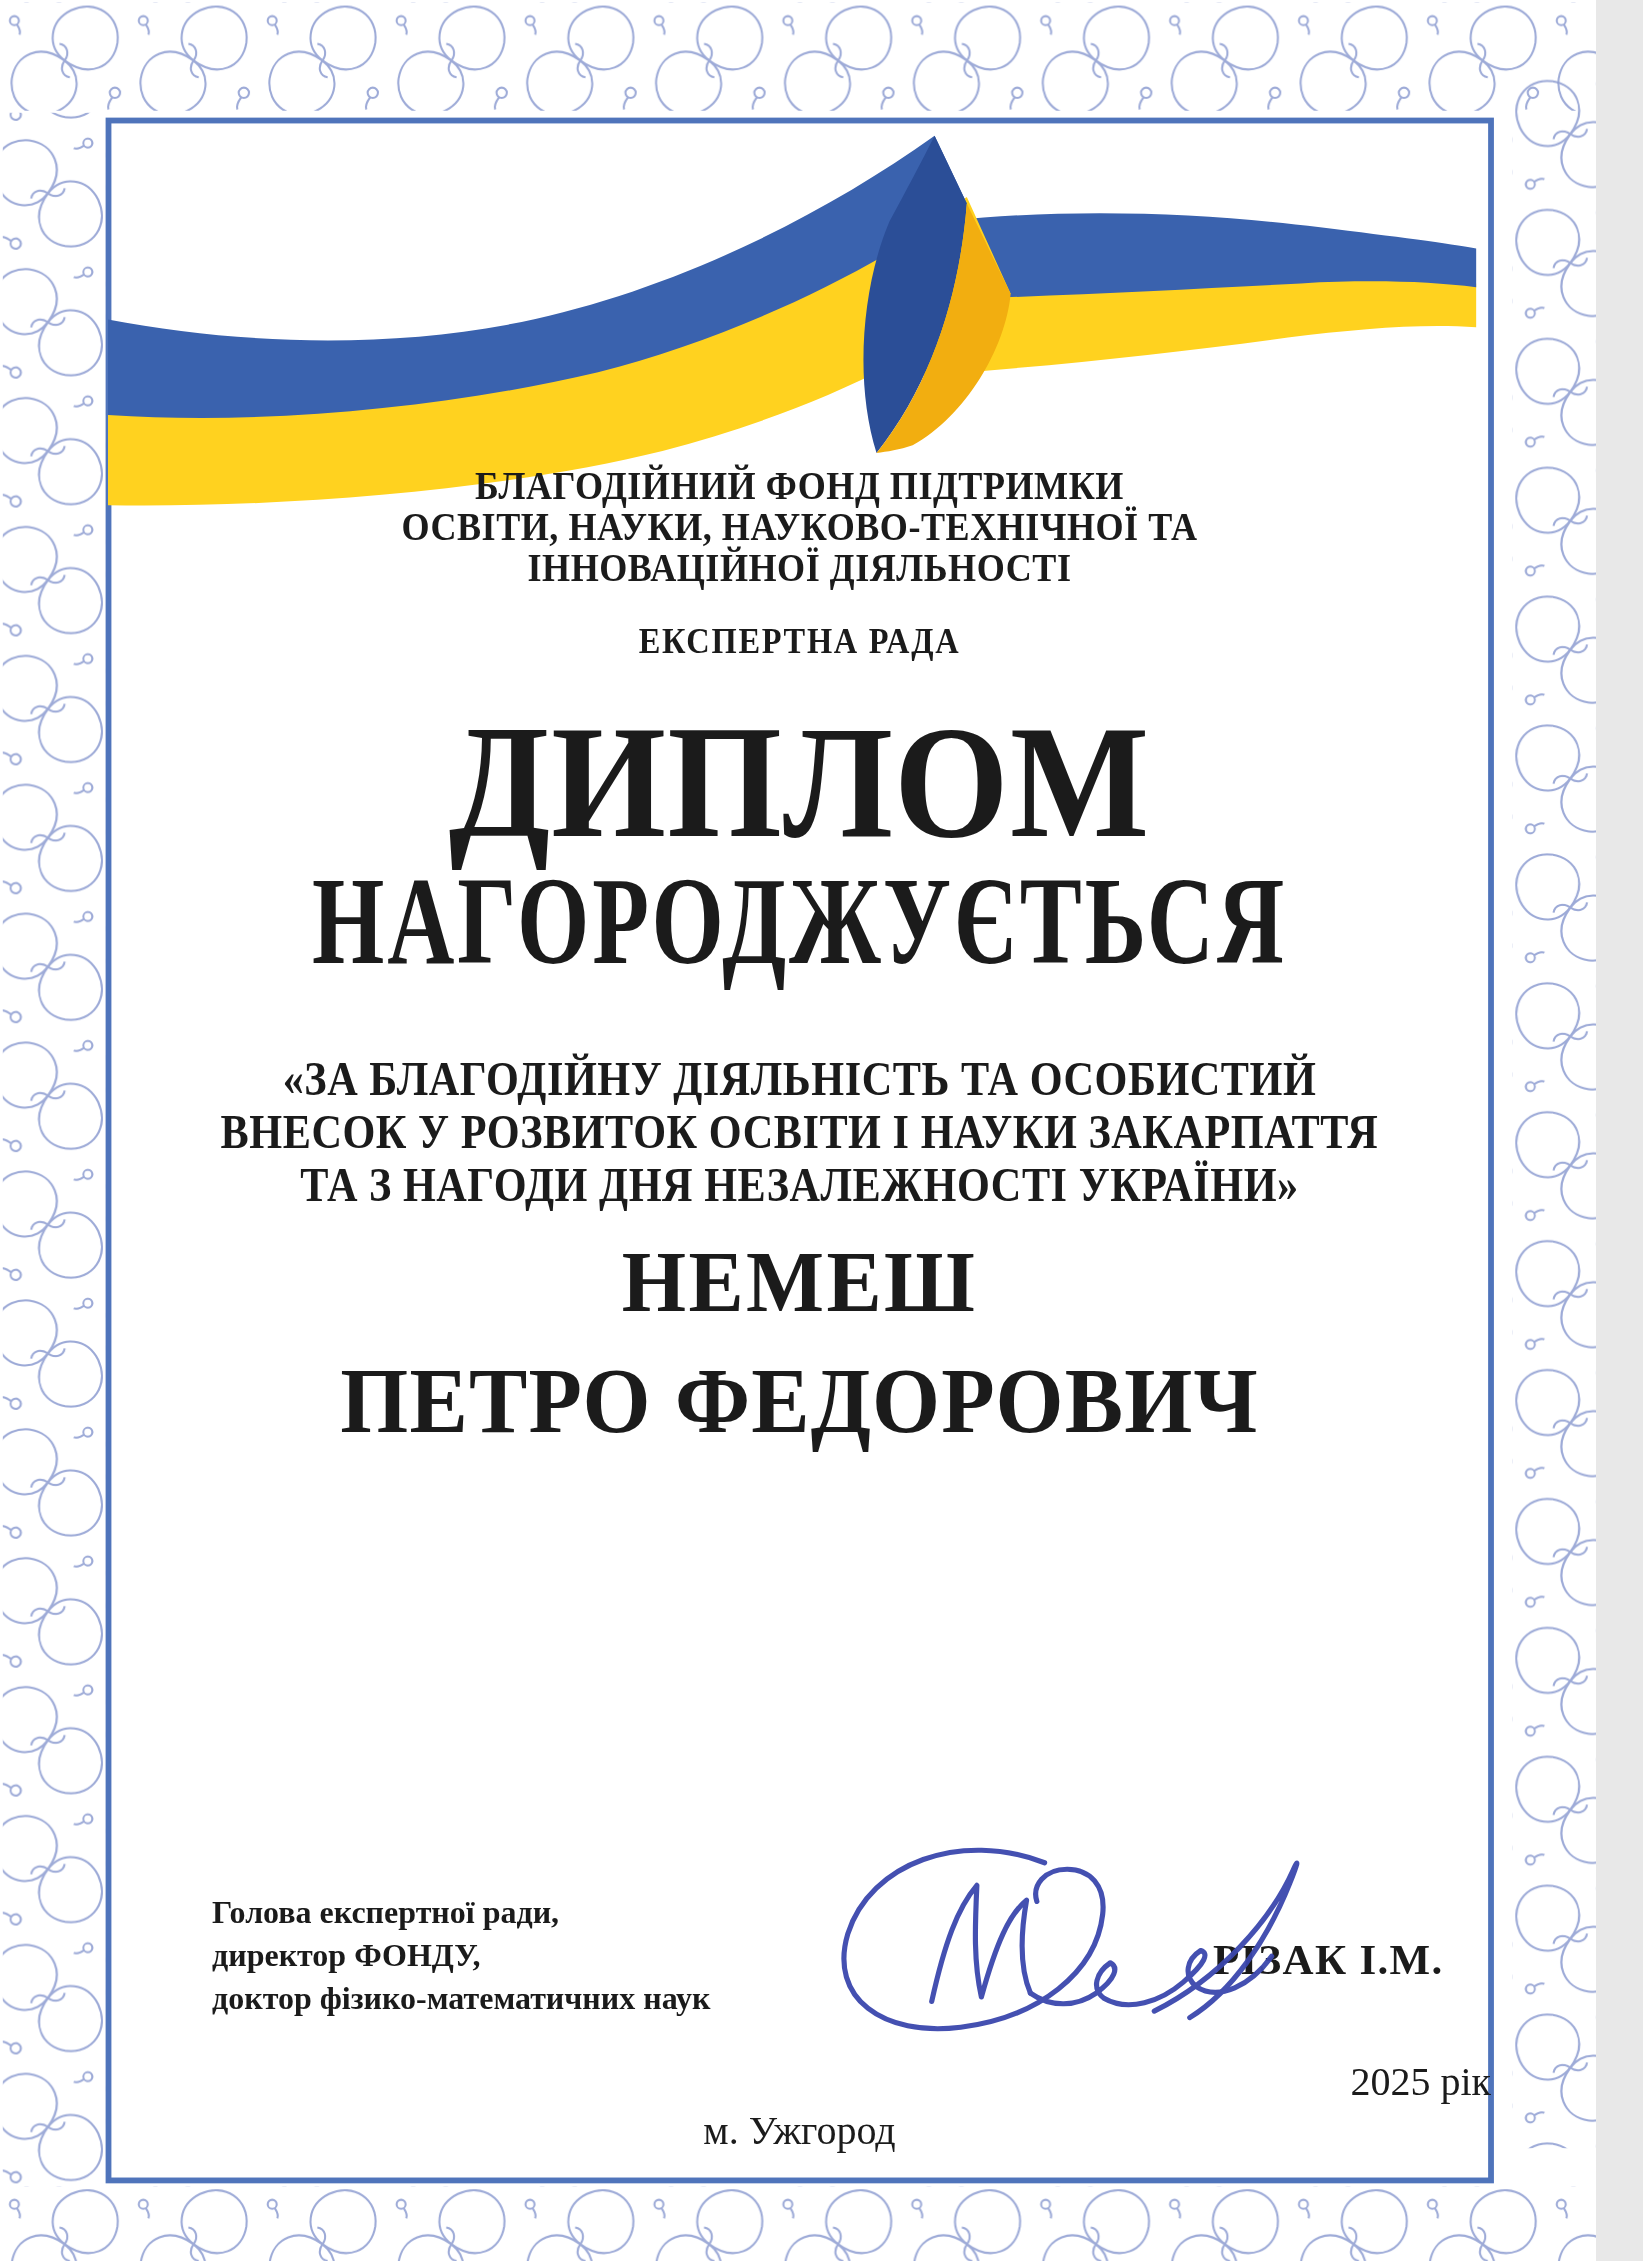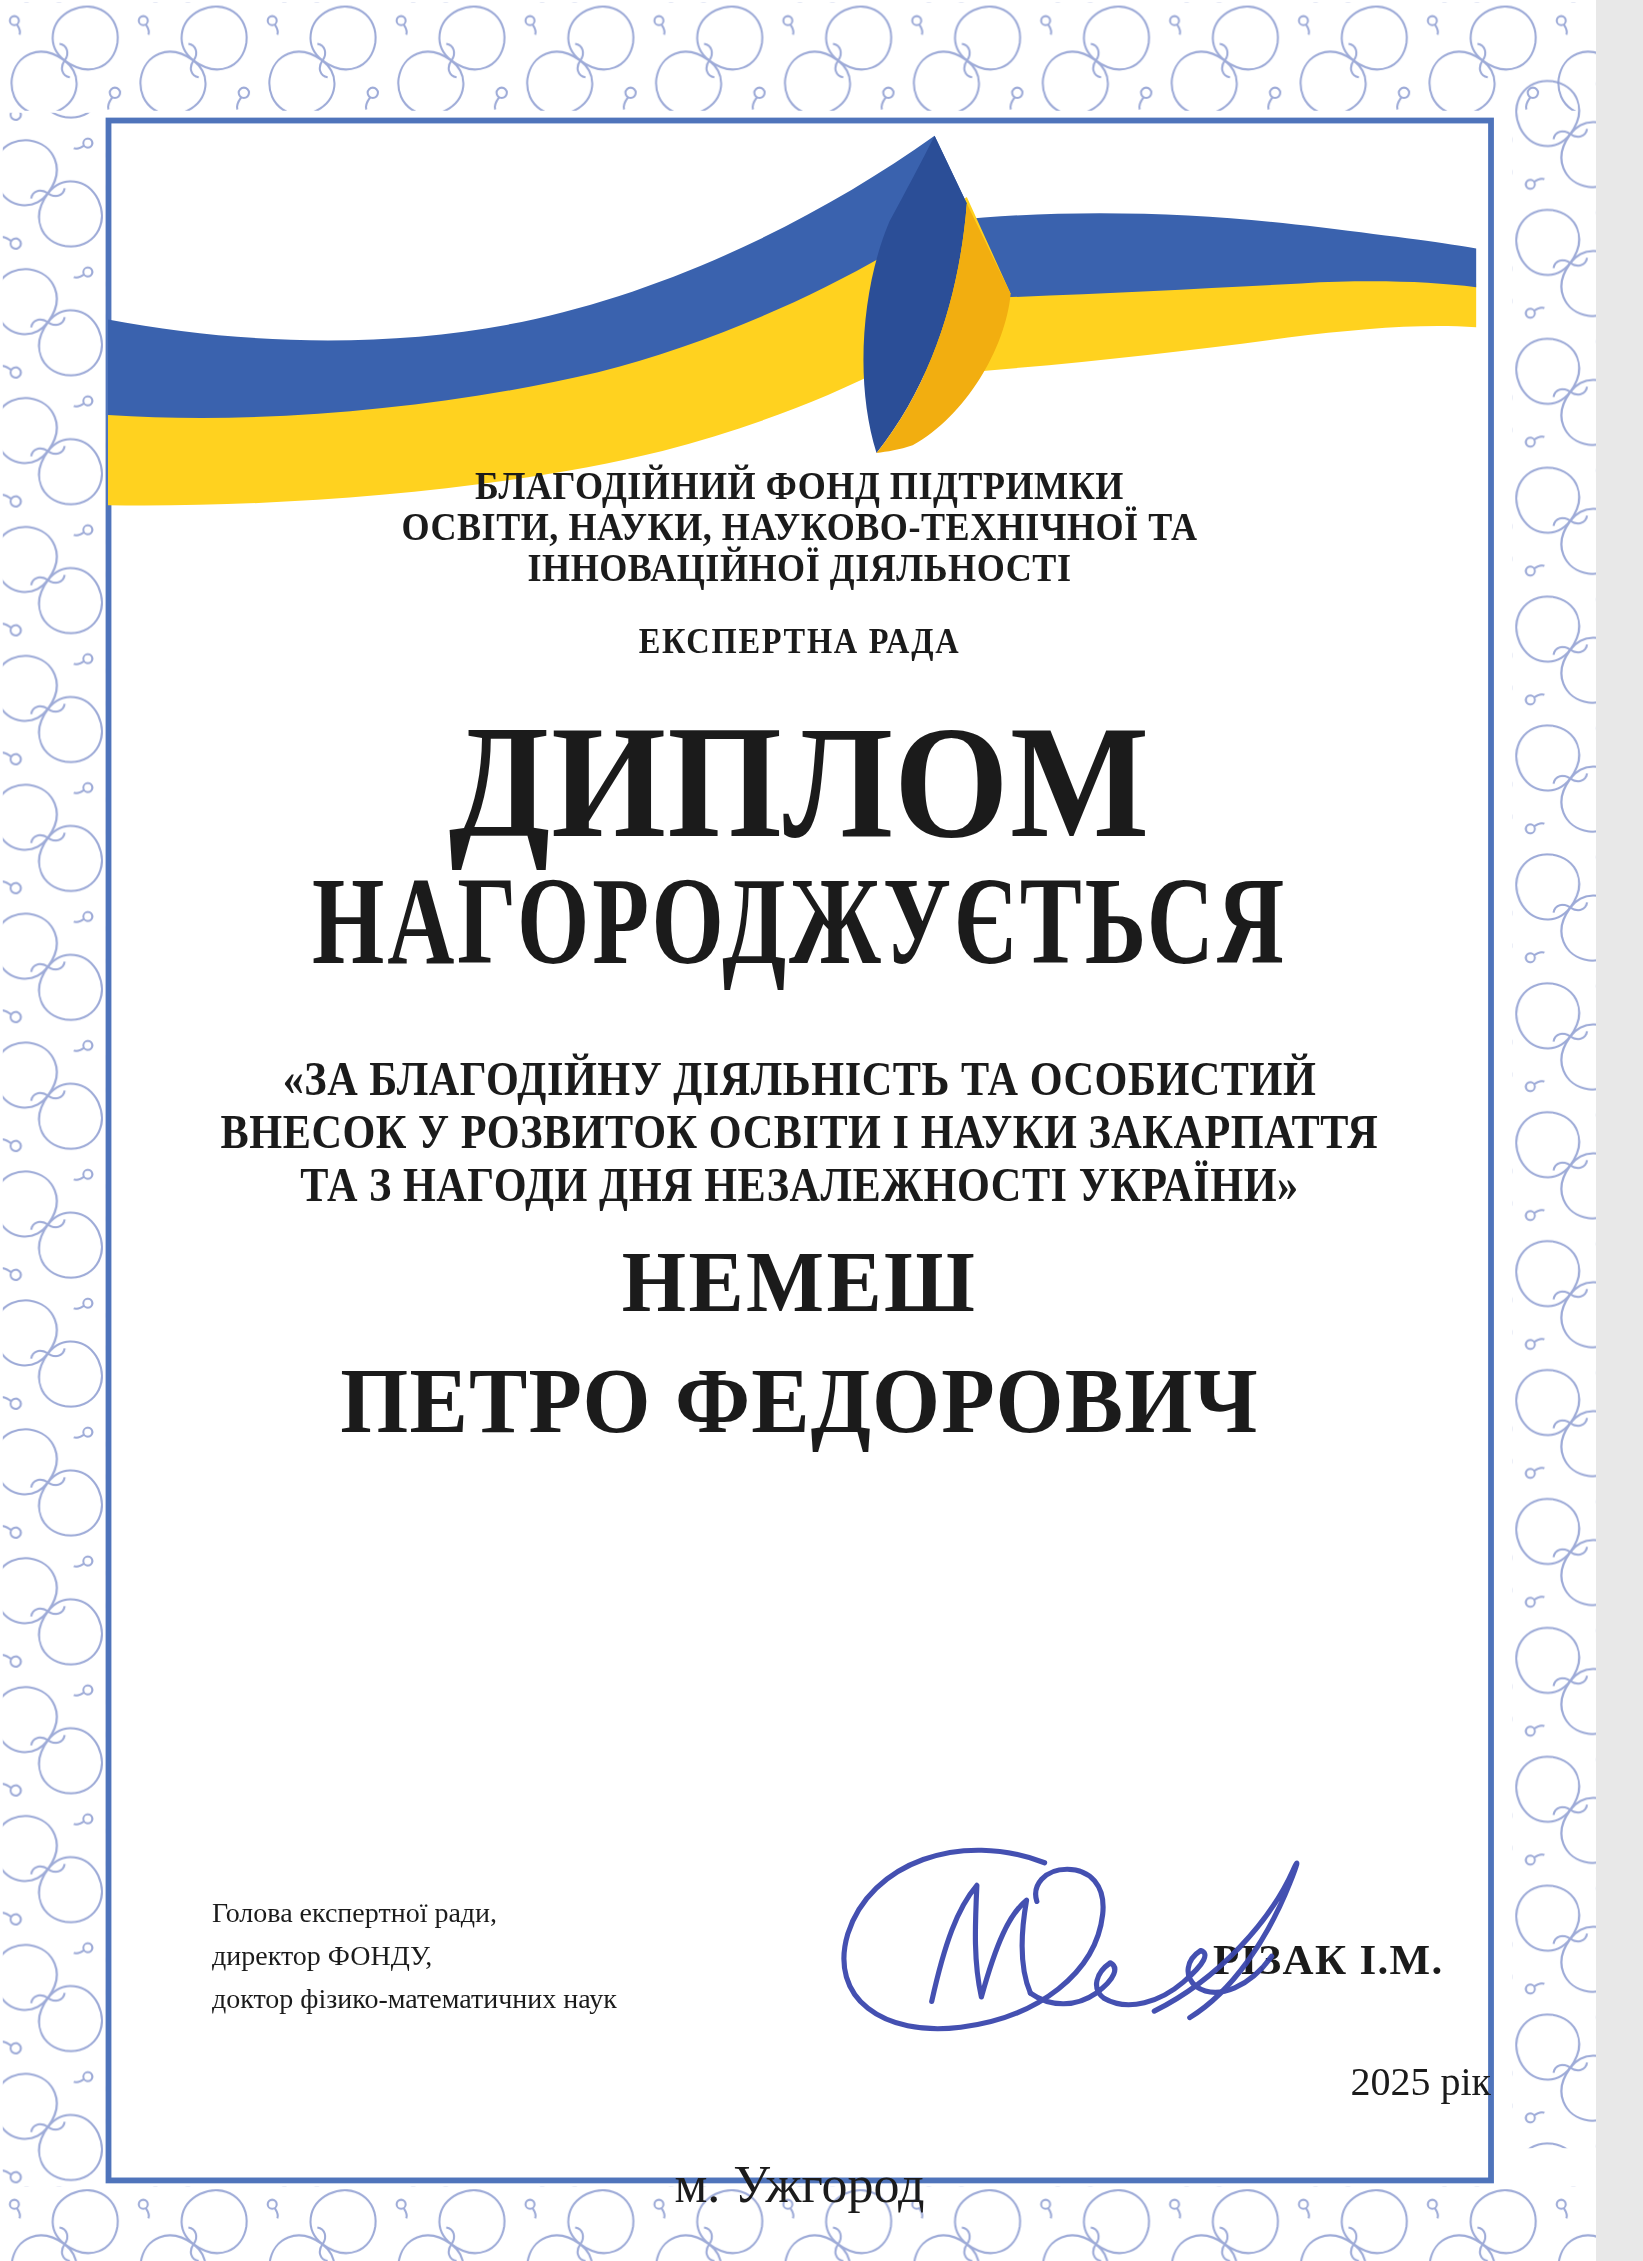--- a/index.html
+++ b/index.html
@@ -10,24 +10,24 @@
   .content{position:absolute;left:108px;top:0;width:1383px;height:2261px;}
   .tline{position:absolute;width:100%;text-align:center;white-space:nowrap;transform-origin:50% 0;}
   .org{top:465px;font-size:41px;line-height:41px;font-weight:700;transform:scaleX(0.88);letter-spacing:0.6px;}
   .council{top:620px;font-size:36px;font-weight:700;letter-spacing:1.9px;transform:scaleX(0.90);}
   .diploma{top:701px;font-size:162px;line-height:162px;font-weight:700;transform:scaleX(0.91);letter-spacing:1.3px;}
   .subtitle{top:860px;font-size:124px;line-height:124px;font-weight:700;transform:scaleX(0.75);letter-spacing:3.9px;}
   .citation{top:1052px;font-size:48px;line-height:53px;font-weight:700;transform:scaleX(0.88);letter-spacing:0.6px;}
   .surname{top:1238px;font-size:87px;line-height:87px;font-weight:700;transform:scaleX(0.95);letter-spacing:2.6px;}
   .givenname{top:1354px;font-size:93px;line-height:93px;font-weight:700;transform:scaleX(0.94);letter-spacing:1.3px;}
   .titles{top:1534px;font-size:39px;font-weight:700;}
-  .roleblock{position:absolute;left:104px;top:1891px;font-size:28px;line-height:43px;font-weight:400;text-align:left;white-space:nowrap;}
+  .roleblock{position:absolute;left:104px;top:1891px;font-size:32px;line-height:43px;font-weight:700;text-align:left;white-space:nowrap;}
   .signer{position:absolute;left:1105px;top:1935px;font-size:43px;font-weight:700;letter-spacing:1.3px;white-space:nowrap;}
   .year{top:2058px;font-size:40px;text-align:right;}
-  .city{top:2107px;font-size:52px;margin-top:48px;}
+  .city{top:2107px;font-size:40px;}
 </style>
 </head>
 <body>
 
 <div class="page">
 
   <svg class="layer" width="1644" height="2261" viewBox="0 0 2550 3508">
     <defs>
       <g id="flourish" style="fill:none;stroke:var(--ornament,#92a1d3);stroke-width:3.2;opacity:0.9">
         <path d="M 100,90 C 138,118 176,100 182,62 C 187,20 148,-6 110,12 C 76,29 72,68 100,90 C 108,79 104,66 92,64"></path>

